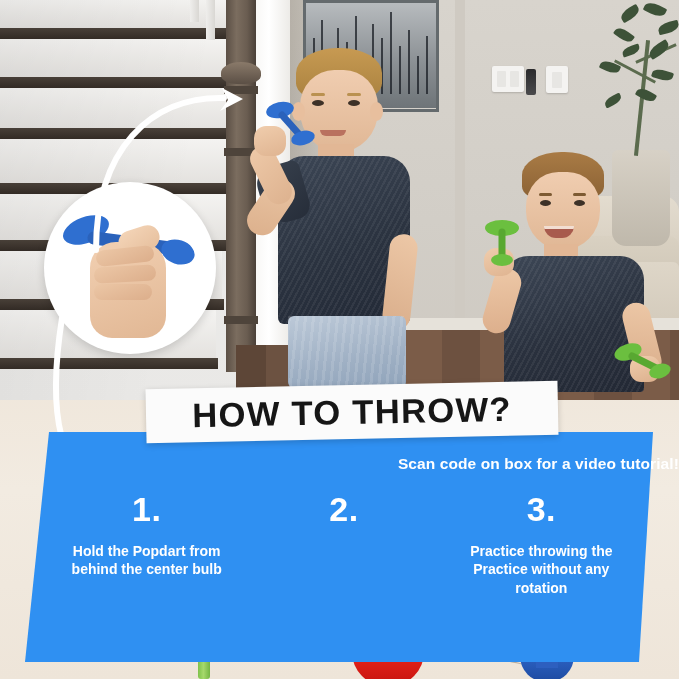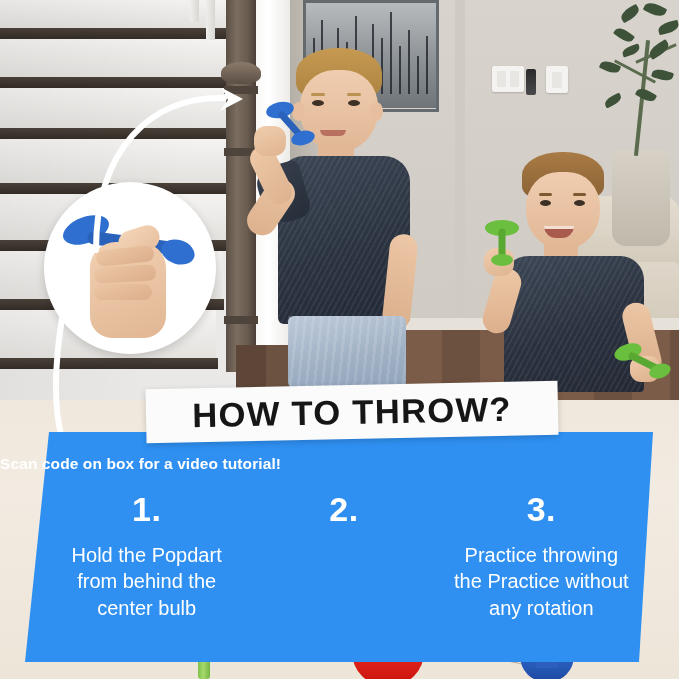--- a/index.html
+++ b/index.html
@@ -151,27 +151,27 @@
     font-weight:700;font-size:34px;letter-spacing:1.2px;
     transform:scaleX(1.02);white-space:nowrap;}
 
   
   .panel{position:absolute;left:0;top:430px;width:679px;height:234px;z-index:5;
     background:#2f90f2;clip-path:polygon(49px 2px,653px 2px,639px 232px,25px 232px);}
   .panel-edge{position:absolute;left:0;top:430px;width:679px;height:234px;z-index:6;
     clip-path:polygon(49px 2px,653px 2px,639px 232px,25px 232px);
     box-shadow:inset 0 0 0 1px rgba(255,255,255,.35);}
 
-  .scanline{position:absolute;left:0;top:455px;width:679px;text-align:left;z-index:9;
+  .scanline{position:absolute;left:0;top:455px;width:679px;text-align:right;z-index:9;
     color:#fff;font-size:15.5px;font-weight:700;letter-spacing:.1px;}
 
   .steps{position:absolute;left:48px;top:492px;width:592px;height:160px;z-index:9;display:flex;}
   .step{flex:1;text-align:center;color:#fff;}
   .step-num{font-size:34px;font-weight:700;line-height:1;margin-bottom:16px;letter-spacing:.5px;}
-  .step-text{font-size:20px;font-weight:400;line-height:1.32;padding:0 10px;}
+  .step-text{font-size:14px;font-weight:700;line-height:1.32;padding:0 10px;}
   .col1 .step-text{padding:0 6px;}
 
   
   .btm{position:absolute;left:0;top:652px;width:679px;height:27px;z-index:3;}
   .btm-green{position:absolute;left:198px;top:0;width:12px;height:27px;border-radius:3px;
     background:linear-gradient(90deg,#7ec24a,#a6d96b 45%,#74b543);}
   .btm-red{position:absolute;left:352px;top:0;width:72px;height:34px;border-radius:0 0 36px 36px;
     background:linear-gradient(180deg,#e8241c,#c5140e);}
   .btm-blue{position:absolute;left:520px;top:0;width:54px;height:30px;border-radius:0 0 26px 26px;
     background:linear-gradient(180deg,#2f66c9,#1d4aa0);}

